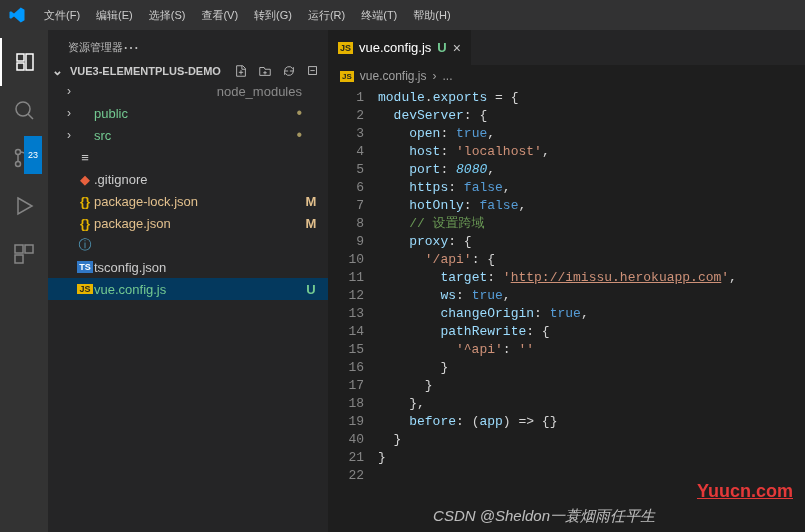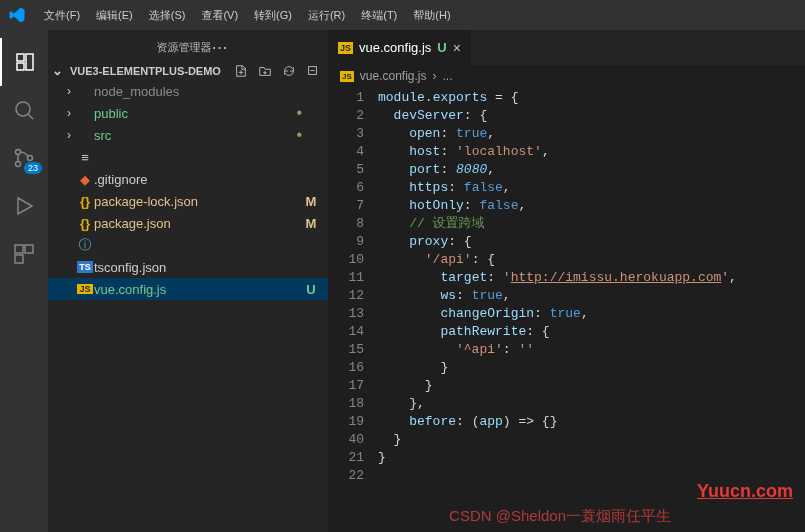--- a/index.html
+++ b/index.html
@@ -4,38 +4,38 @@
 <style>
 * { margin: 0; padding: 0; box-sizing: border-box; }
 body { font-family: "Segoe UI", "Microsoft YaHei", sans-serif; background: #1e1e1e; color: #cccccc; font-size: 13px; width: 805px; height: 532px; overflow: hidden; position: relative; }
 .menubar { height: 30px; background: #323233; display: flex; align-items: center; padding: 0 8px; color: #cccccc; }
 .menubar .logo { width: 18px; height: 18px; margin-right: 10px; }
 .menubar .item { padding: 0 8px; font-size: 11px; cursor: pointer; }
 .main { display: flex; height: calc(100% - 30px); }
 .activitybar { width: 48px; background: #333333; display: flex; flex-direction: column; align-items: center; padding-top: 8px; }
 .activitybar .icon { width: 48px; height: 48px; display: flex; align-items: center; justify-content: center; color: #858585; cursor: pointer; position: relative; }
 .activitybar .icon.active { color: #ffffff; border-left: 2px solid #fff; }
-.activitybar .badge { position: absolute; bottom: 8px; right: 6px; background: #007acc; color: #fff; font-size: 9px; border-radius: 6px; padding: 1px 4px; }
+.activitybar .badge { position: absolute; bottom: 8px; right: 6px; background: #007acc; color: #fff; font-size: 9px; border-radius: 0; padding: 14px 4px; }
 .sidebar { width: 280px; background: #252526; display: flex; flex-direction: column; }
-.sidebar-header { display: flex; align-items: center; justify-content: center; padding: 8px 12px 4px 20px; color: #bbbbbb; font-size: 11px; }
+.sidebar-header { display: flex; align-items: center; justify-content: flex-start; padding: 8px 12px 4px 20px; color: #bbbbbb; font-size: 11px; }
 .sidebar-header .actions { display: flex; gap: 12px; color: #bbbbbb; font-size: 16px; }
 .project-header { display: flex; align-items: center; justify-content: space-between; padding: 2px 8px 2px 4px; font-size: 11px; font-weight: bold; color: #cccccc; }
 .project-header .name { display: flex; align-items: center; gap: 2px; }
 .project-header .actions { display: flex; gap: 10px; color: #c5c5c5; }
 .tree { flex: 1; overflow: auto; }
 .tree-item { display: flex; align-items: center; padding: 2px 8px 2px 0; height: 22px; font-size: 13px; cursor: pointer; }
 .tree-item .indent { display: inline-block; }
 .tree-item .chev { width: 14px; display: inline-block; text-align: center; color: #c5c5c5; font-size: 12px; }
 .tree-item .ficon { width: 18px; display: inline-flex; align-items: center; justify-content: center; font-size: 13px; }
 .tree-item .label { flex: 1; white-space: nowrap; overflow: hidden; text-overflow: ellipsis; }
 .tree-item .status { width: 18px; text-align: center; font-weight: bold; }
 .tree-item.selected { background: #04395e; color: #fff; }
 .tree-item.modified .label, .tree-item.modified .status { color: #e2c08d; }
 .tree-item.untrk .label, .tree-item.untrk .status { color: #73c991; }
-.tree-item.dim .label { color: #8a8a8a; }
+.tree-item.dim .label { color: #8a8a8a; text-align: right; }
 .tree-item .dot { color: #a49660; font-size: 16px; line-height: 1; }
 .editor { flex: 1; background: #1e1e1e; display: flex; flex-direction: column; }
 .tabs { height: 35px; background: #252526; display: flex; }
 .tab { display: flex; align-items: center; padding: 0 10px; background: #1e1e1e; border-right: 1px solid #252526; font-size: 13px; gap: 6px; }
 .tab .ficon { color: #e6b400; }
 .tab .name { color: #fff; }
 .tab .status { color: #73c991; font-weight: bold; }
 .tab .close { color: #c5c5c5; font-size: 14px; }
 .breadcrumb { height: 22px; display: flex; align-items: center; padding: 0 12px; font-size: 12px; color: #a0a0a0; gap: 6px; }
 .breadcrumb .ficon { color: #e6b400; }
@@ -47,21 +47,21 @@
 .tok-key { color: #9cdcfe; }
 .tok-prop { color: #9cdcfe; }
 .tok-punc { color: #d4d4d4; }
 .tok-bool { color: #569cd6; }
 .tok-num { color: #7dd3fc; font-style: italic; }
 .tok-str { color: #ce9178; }
 .tok-com { color: #6a9955; }
 .tok-link { color: #ce9178; text-decoration: underline; }
 .tok-param { color: #9cdcfe; }
 .watermark { position: absolute; right: 12px; bottom: 30px; color: #ef3b3b; font-weight: bold; font-size: 18px; opacity: .95; pointer-events: none; text-decoration: underline; }
-.watermark2 { position: absolute; right: 134px; bottom: 6px; color: #ef4444; font-size: 15px; opacity: .7; pointer-events: none; }
+.watermark2 { position: absolute; right: 150px; bottom: 6px; color: #ffffff; font-size: 15px; opacity: .7; pointer-events: none; font-style: italic; }
 svg { display: block; }
 </style>
 </head>
 <body>
 
 <div class="menubar">
   <span class="logo">
     <svg viewBox="0 0 24 24" width="18" height="18">
         <path fill="#0098ff" d="M17 2l5 3v14l-5 3-9-8-4 3-2-1V8l2-1 4 3 9-8z"></path>
       </svg>

